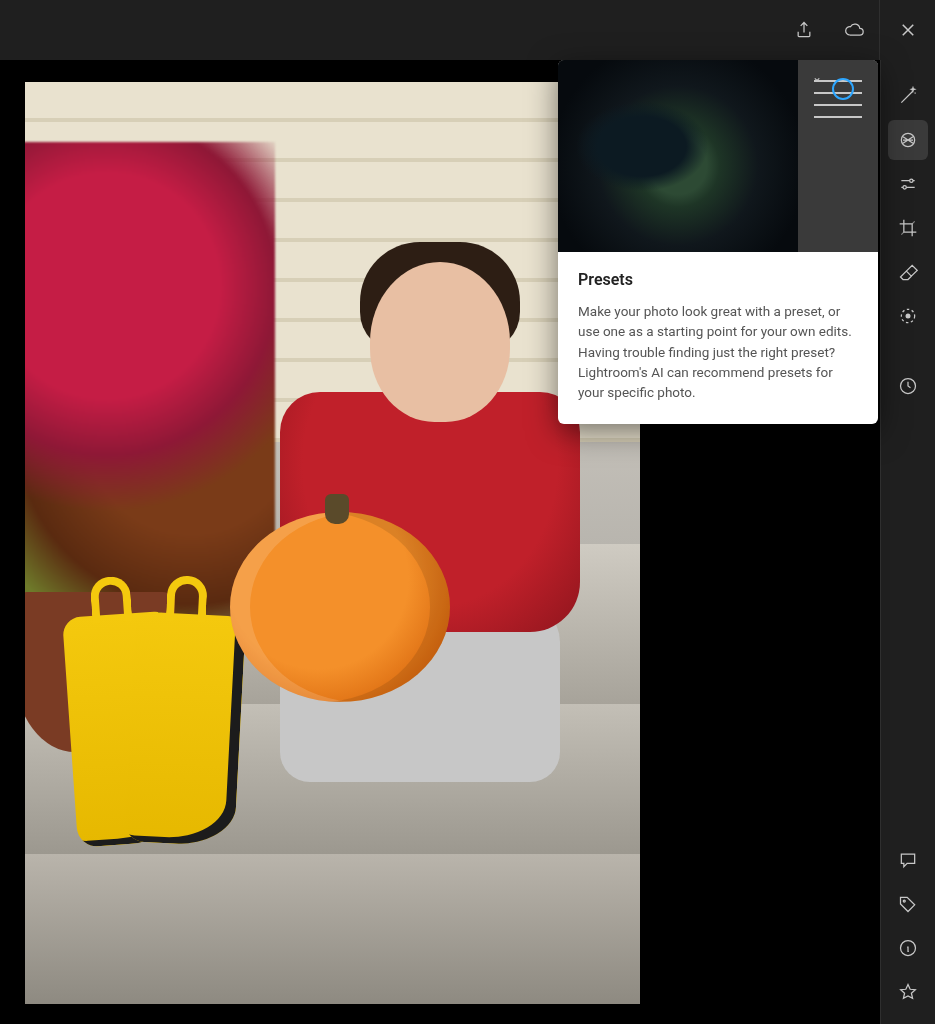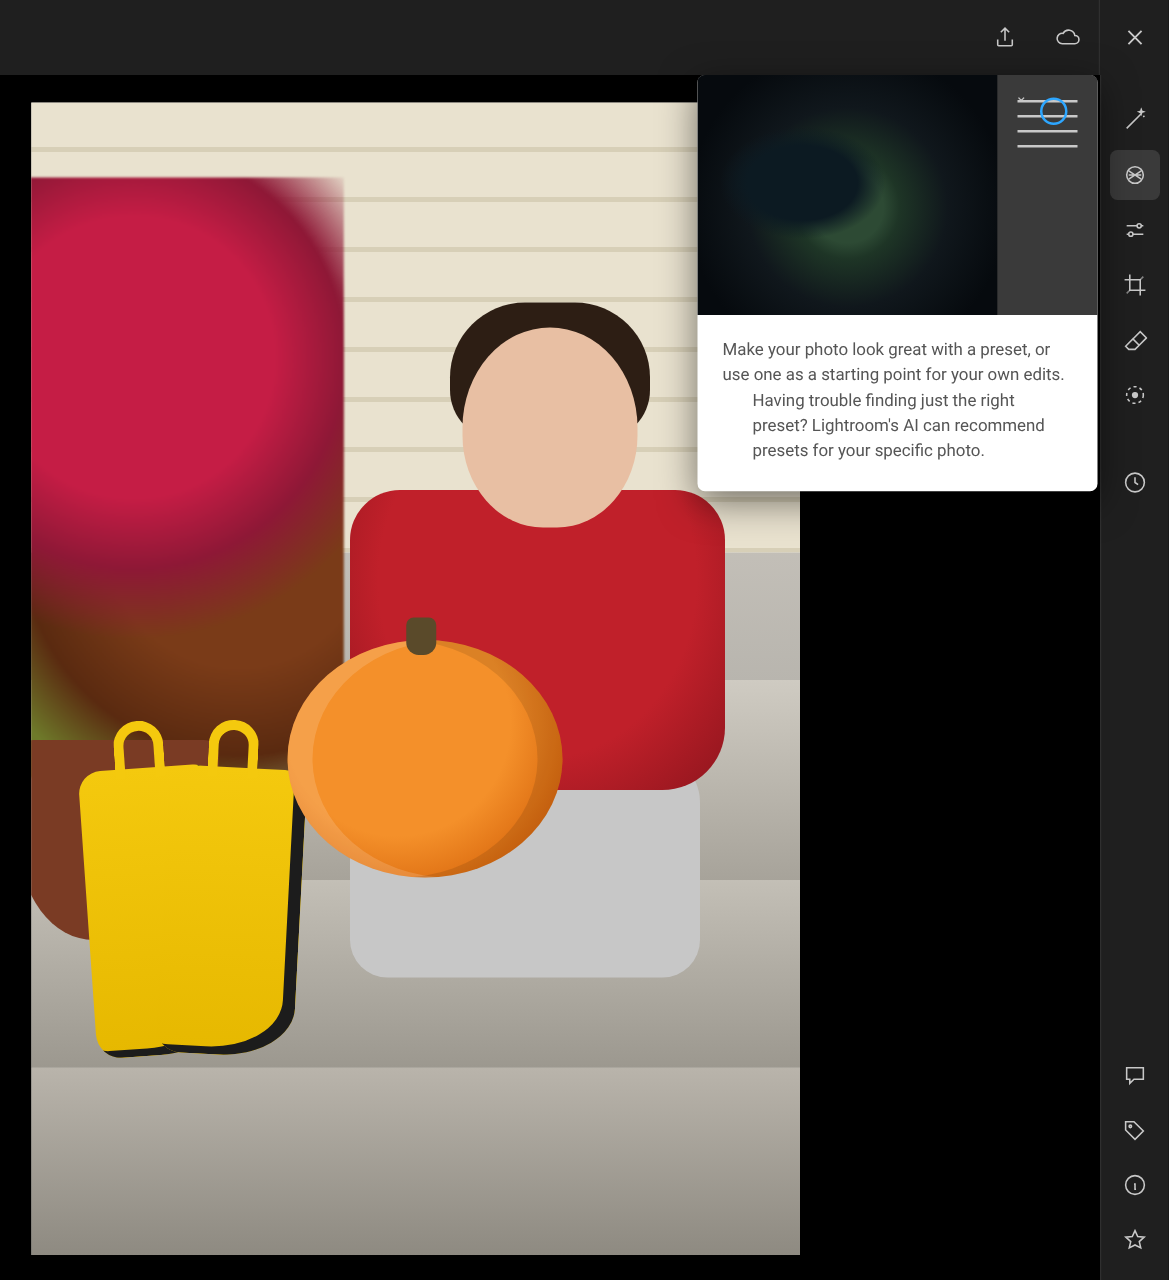--- a/index.html
+++ b/index.html
@@ -53,21 +53,21 @@
   .pop-hero { position:relative; height:192px; background:#2a2a2a; }
   .pop-hero-img { position:absolute; left:0; top:0; width:240px; height:192px; background: radial-gradient(ellipse at 35% 45%, #0c1a22 0 20%, transparent 30%), radial-gradient(circle at 50% 55%, #2d4a34 0 18%, #1e3526 26%, #10171c 50%, #060a0e 80%); }
   .pop-hero-side { position:absolute; right:0; top:0; width:80px; height:192px; background:#3a3a3a; display:flex; flex-direction:column; align-items:center; padding-top:12px; gap:8px;}
   .pop-chev { color:#c8c8c8; font-size:12px; align-self:flex-start; margin-left:10px; position:absolute; top:10px; left:4px;}
   .pop-lines { display:flex; flex-direction:column; gap:10px; margin-top:8px; align-items:center; width:100%;}
   .pop-line { width:48px; height:2px; background:#c8c8c8; }
   .pop-ring { position:absolute; top:18px; right:24px; width:22px; height:22px; border:2.5px solid #2da6ff; border-radius:50%; z-index:2;}
   .pop-body { padding:18px 20px 22px; color:#333; }
   .pop-title { font-size:16px; font-weight:600; color:#222; margin-bottom:12px; }
   .pop-text { font-size:13.5px; line-height:1.5; color:#555; }
-  .pop-text:last-child { margin-bottom:0;margin-left:24px; }
+  .pop-text:last-child { margin-bottom:0; }
 </style>
 </head>
 <body>
 
 <div class="topbar">
   <div class="topbar-actions">
     <div class="topbar-btn">
       <svg viewBox="0 0 24 24">
           <path d="M12 3v12M8 7l4-4 4 4M5 14v5a1 1 0 0 0 1 1h12a1 1 0 0 0 1-1v-5"></path>
         </svg>
@@ -194,16 +194,17 @@
       <div class="pop-lines">
         <div class="pop-line"></div>
           <div class="pop-line"></div>
           <div class="pop-line"></div>
           <div class="pop-line"></div>
       </div>
     </div>
     <div class="pop-ring"></div>
   </div>
   <div class="pop-body">
+    <div class="pop-title">Presets</div>
     <p class="pop-text">Make your photo look great with a preset, or use one as a starting point for your own edits.</p>
     <p class="pop-text">Having trouble finding just the right preset? Lightroom's AI can recommend presets for your specific photo.</p>
   </div>
 </div>
 
 </body></html>

